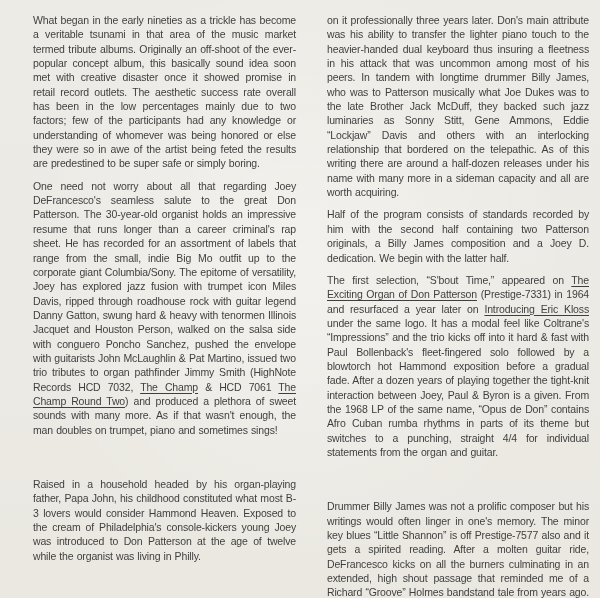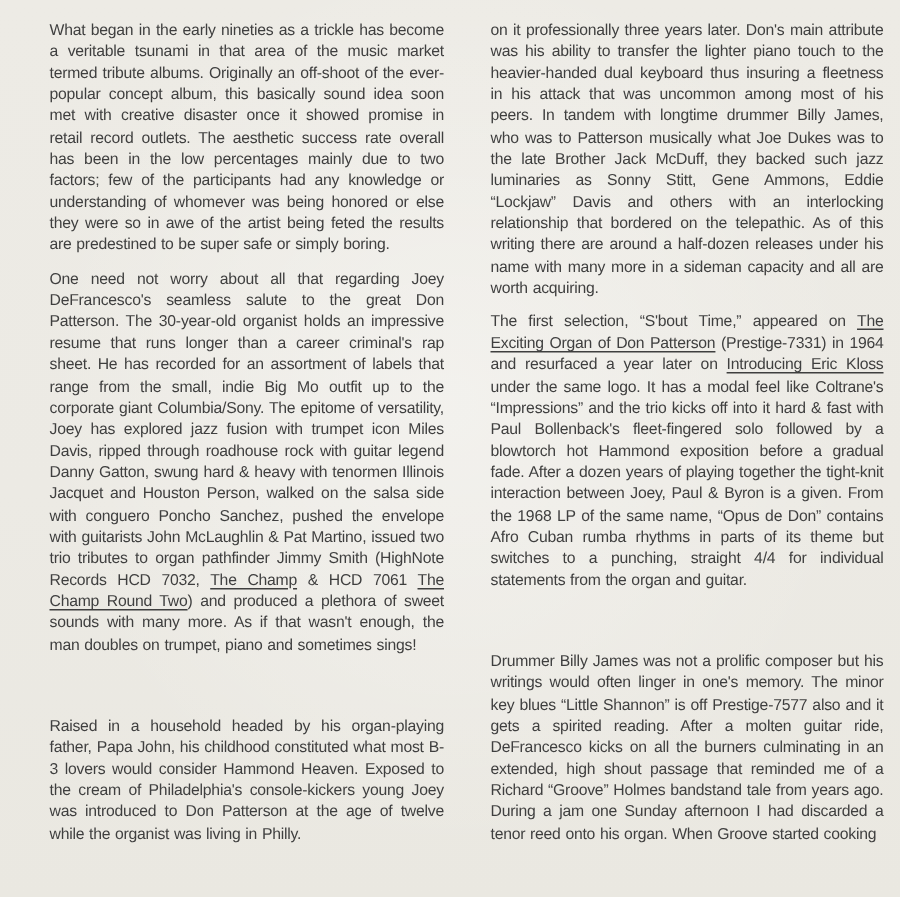--- a/index.html
+++ b/index.html
@@ -48,16 +48,17 @@
 <body>
 
 <div class="page" style="color: rgb(63, 63, 63);">
   <div class="column column-left">
       <p><span>What began in the early nineties as a trickle has become a veritable tsunami in that area of the music market termed tribute albums. Originally an off-shoot of the ever-popular concept album, this basically sound idea soon met with creative disaster once it showed promise in retail record outlets.  The aesthetic success rate overall has been in the low percentages mainly due to two factors; few of the participants had any knowledge or understanding of whomever was being honored or else they were so in awe of the artist being feted the results are predestined to be super safe or simply boring.</span></p>
       <p><span>One need not worry about all that regarding Joey DeFrancesco's seamless salute to the great Don Patterson. The 30-year-old organist holds an impressive resume that runs longer than a career criminal's rap sheet.  He has recorded for an assortment of labels that range from the small, indie Big Mo outfit up to the corporate giant Columbia/Sony. The epitome of versatility, Joey has explored jazz fusion with trumpet icon Miles Davis, ripped through roadhouse rock with guitar legend Danny Gatton, swung hard &amp; heavy with tenormen Illinois Jacquet and Houston Person, walked on the salsa side with conguero Poncho Sanchez, pushed the envelope with guitarists John McLaughlin &amp; Pat Martino, issued two trio tributes to organ pathfinder Jimmy Smith (HighNote Records HCD 7032, </span><span class="u">The Champ</span><span> &amp; HCD 7061  </span><span class="u">The Champ Round Two</span><span>) and produced a plethora of sweet sounds with many more.  As if that wasn't enough, the man doubles on trumpet, piano and sometimes sings!</span></p>
       <p><span>Raised in a household headed by his organ-playing father, Papa John, his childhood constituted what most B-3 lovers would consider Hammond Heaven.  Exposed to the cream of Philadelphia's console-kickers young Joey was introduced to Don Patterson at the age of twelve while the organist was living in Philly.</span></p>
     </div>
   <div class="column column-right">
       <p><span>on it professionally three years later.  Don's main attribute was his ability to transfer the lighter piano touch to the heavier-handed dual keyboard thus insuring a fleetness in his attack that was uncommon among most of his peers. In tandem with longtime drummer Billy James, who was to Patterson musically what Joe Dukes was to the late Brother Jack McDuff, they backed such jazz luminaries as Sonny Stitt, Gene Ammons, Eddie “Lockjaw” Davis and others with an interlocking relationship that bordered on the telepathic. As of this writing there are around a half-dozen releases under his name with many more in a sideman capacity and all are worth acquiring.</span></p>
+      <p><span>Half of the program consists of standards recorded by him with the second half containing two Patterson originals, a Billy James composition and a Joey D. dedication. We begin with the latter half.</span></p>
       <p><span>The first selection, “S'bout Time,” appeared on </span><span class="u">The Exciting Organ of Don Patterson</span><span> (Prestige-7331) in 1964 and resurfaced a year later on </span><span class="u">Introducing Eric Kloss</span><span> under the same logo. It has a modal feel like Coltrane's “Impressions” and the trio kicks off into it hard &amp; fast with Paul Bollenback's fleet-fingered solo followed by a blowtorch hot Hammond exposition before a gradual fade. After a dozen years of playing together the tight-knit interaction between Joey, Paul &amp; Byron is a given. From the 1968 LP of the same name, “Opus de Don” contains Afro Cuban rumba rhythms in parts of its theme but switches to a punching, straight 4/4 for individual statements from the organ and guitar.</span></p>
       <p><span>Drummer Billy James was not a prolific composer but his writings would often linger in one's memory.  The minor key blues “Little Shannon” is off Prestige-7577 also and it gets a spirited reading. After a molten guitar ride, DeFrancesco kicks on all the burners culminating in an extended, high shout passage that reminded me of a Richard “Groove” Holmes bandstand tale from years ago. During a jam one Sunday afternoon I had discarded a tenor reed onto his organ. When Groove started cooking</span></p>
     </div>
 </div>
 
 </body></html>

